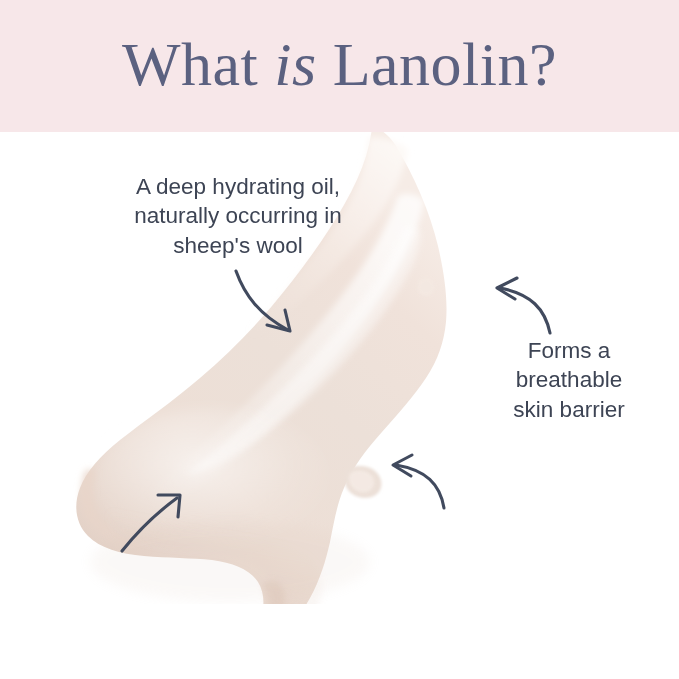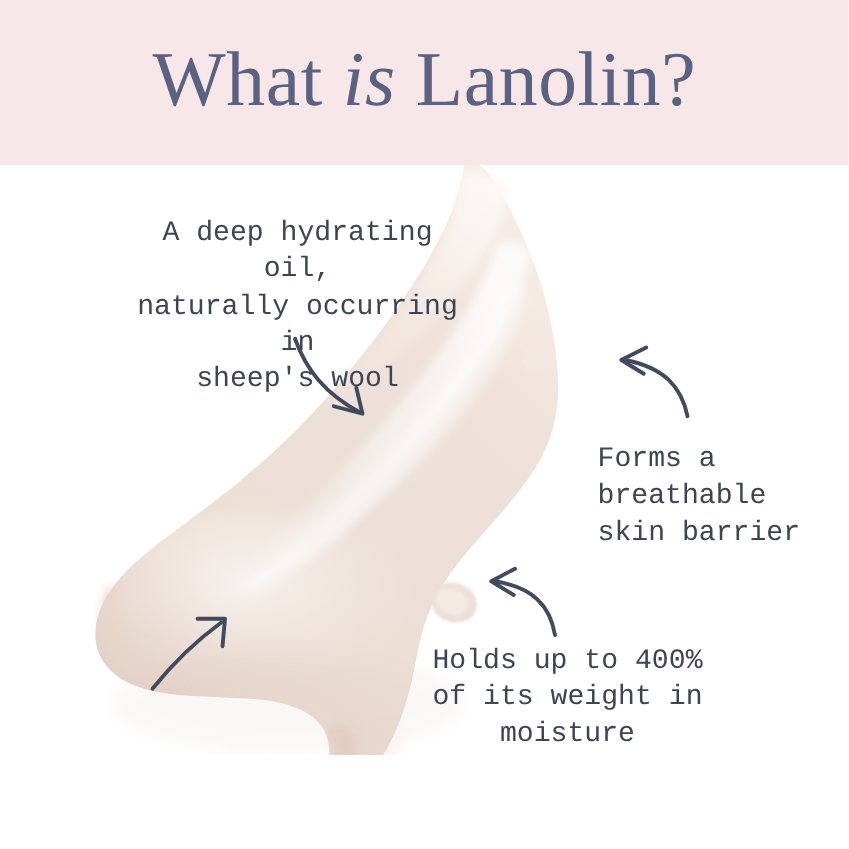--- a/index.html
+++ b/index.html
@@ -54,37 +54,36 @@
     width: 679px;
     height: 547px;
   }
 
   
   .callout {
     position: absolute;
     color: #3d4454;
     font-size: 22.5px;
     line-height: 1.30;
-    font-family: Liberation Mono, monospace;
+    font-family: Liberation Sans, sans-serif;
     white-space: pre-line;
   }
 
   #callout-hydrating {
     left: 104px;
     top: 172px;
     width: 268px;
     text-align: center;
   }
 
   #callout-barrier {
     left: 478px;
     top: 336px;
     width: 182px;
-    text-align: left;
-    margin-top: 17px;
+    text-align: center;
   }
 
   #callout-moisture {
     left: 335px;
     top: 514px;
     width: 238px;
     text-align: center;
   }
 
   #callout-mimics {
@@ -301,23 +300,20 @@
   </div>
 
   <div class="callout" id="callout-hydrating">A deep hydrating oil,
 naturally occurring in
 sheep's wool</div>
 
   <div class="callout" id="callout-barrier">Forms a
 breathable
 skin barrier</div>
 
-  <div class="callout" id="callout-moisture">Holds up to 400%
-of its weight in
-moisture</div>
 
 
   <svg id="arrow-layer" viewBox="0 0 679 679">
 
     <g>
       <path class="arrow-stroke" d="M 236 271 C 245 296, 260 315, 288 330"></path>
       <path class="arrow-stroke" d="M 267 325 L 290 331 L 285 310"></path>
     </g>
 
     <g>

